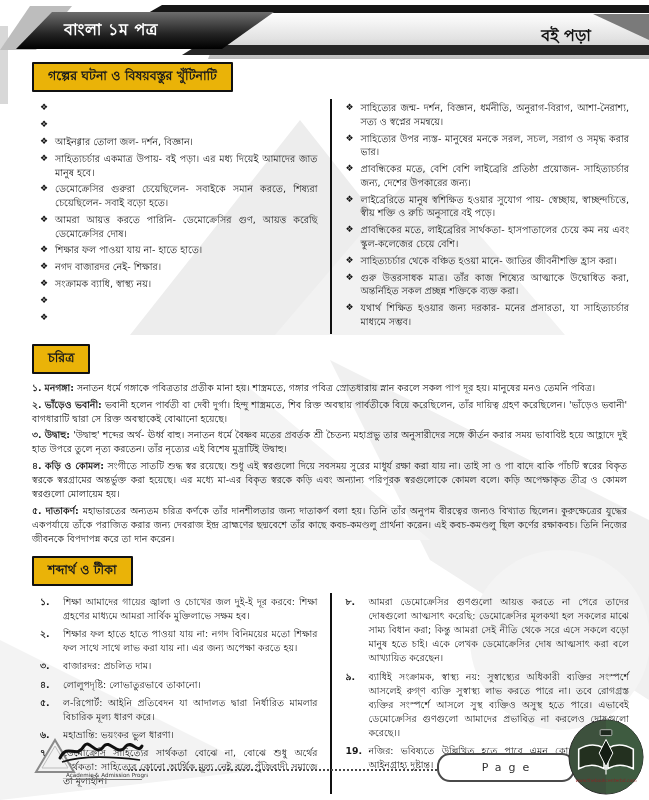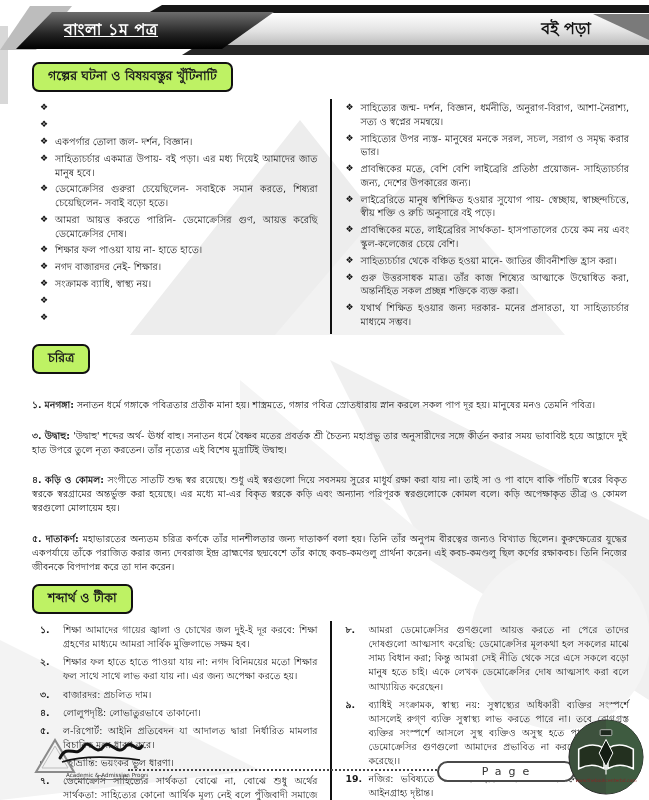--- a/index.html
+++ b/index.html
@@ -10,54 +10,54 @@
   }
   
   .watermark{position:absolute;inset:0;z-index:0;pointer-events:none;}
   
   .header{position:absolute;left:0;top:0;width:649px;height:60px;z-index:2;}
   .left-strip{position:absolute;left:0;top:26px;width:8px;height:78px;background:#d8d8d8;}
   .corner-gray{position:absolute;left:0;top:6px;width:92px;height:44px;background:#bdbdbd;
     clip-path:polygon(30px 0,72px 0,36px 100%,0 100%);}
   .top-black{position:absolute;left:148px;right:0;top:5px;height:8px;background:#161616;
     clip-path:polygon(14px 0,100% 0,100% 100%,0 100%);}
-  .silver{position:absolute;left:208px;right:0;top:14px;height:31px;
+  .silver{position:absolute;left:208px;right:0;top:14px;height:45px;
     background:linear-gradient(180deg,#fdfdfd,#e2e2e2 55%,#bdbdbd);
     clip-path:polygon(18px 0,100% 0,100% 100%,0 100%);
     display:flex;align-items:center;justify-content:flex-end;
     padding-right:58px;box-sizing:border-box;font-weight:bold;font-size:16px;color:#111;}
   .fold{position:absolute;right:0;top:0;width:56px;height:26px;background:#7a7a7a;
     clip-path:polygon(0 0,100% 0,100% 100%);}
   .bottom-black{position:absolute;left:182px;right:0;top:45px;height:10px;background:#262626;
     clip-path:polygon(16px 0,100% 0,100% 100%,0 100%);}
   .subject-ribbon{position:absolute;left:16px;top:12px;width:258px;height:37px;
     background:linear-gradient(180deg,#6d6d6d,#232323 60%,#000);
     clip-path:polygon(36px 0,100% 0,calc(100% - 52px) 100%,0 100%);
     color:#fff;font-size:16px;font-weight:bold;display:flex;align-items:center;
-    padding-left:48px;box-sizing:border-box;letter-spacing:.5px;text-decoration:underline;}
+    padding-left:48px;box-sizing:border-box;letter-spacing:.5px;}
   
   .content{position:absolute;left:28px;right:20px;top:58px;z-index:1;}
-  .sec-title{display:inline-block;border:2px solid #111;border-radius:7px;
-    padding:3px 14px;font-weight:bold;font-size:12.5px;background:#bef264;margin:4px 0 7px 4px;}
+  .sec-title{display:inline-block;border:2px solid #111;border-radius:1px;
+    padding:3px 14px;font-weight:bold;font-size:12.5px;background:#eab308;margin:4px 0 7px 4px;}
   .two-col{display:flex;align-items:stretch;}
   .col{box-sizing:border-box;}
   .col-l{width:50.5%;padding:2px 12px 2px 12px;border-right:2px solid #111;}
   .col-r{width:49.5%;padding:2px 0 2px 14px;}
   .bullet-item{display:flex;gap:7px;margin:0 0 3px 0;font-size:9.5px;line-height:1.45;text-align:justify;}
   .bullet{flex:0 0 auto;font-size:9px;line-height:1.55;color:#111;}
   .char-block{margin-top:6px;}
-  .char-p{margin:17px 2px 3px 4px;font-size:9.3px;line-height:1.5;text-align:justify;}
+  .char-p{margin:0 2px 3px 4px;font-size:9.3px;line-height:1.5;text-align:justify;}
   .char-p b{font-size:9.3px;}
   .wd-item{position:relative;padding-left:23px;margin:0 0 4px 0;font-size:9.4px;line-height:1.5;text-align:justify;}
   .wd-num{position:absolute;left:0;top:0;font-weight:bold;}
   .wd-term{font-weight:normal;}
   
   .footer{position:absolute;left:0;right:0;bottom:0;height:78px;z-index:3;}
   .dotted-line{position:absolute;left:128px;right:88px;bottom:29px;border-top:2px dotted #4a4a4a;}
-  .page-pill{position:absolute;right:74px;bottom:18px;width:138px;height:21px;background:#fff;
+  .page-pill{position:absolute;right:74px;bottom:18px;width:138px;height:29px;background:#fff;
     border:2px solid #4a4a4a;border-radius:13px;display:flex;align-items:center;justify-content:center;
     font-size:11px;letter-spacing:7px;color:#333;padding-left:6px;box-sizing:border-box;}
   .brand-logo{position:absolute;left:30px;bottom:14px;}
   .publisher-logo{position:absolute;right:4px;bottom:0px;}
 </style>
 </head>
 <body>
 
 <svg class="watermark" width="649" height="800" viewBox="0 0 649 800">
   <polygon points="300,120 470,335 130,335" fill="#ededed"></polygon>
@@ -92,21 +92,21 @@
           <div class="bullet-item">
             <span class="bullet">❖</span>
           </div>
 
           <div class="bullet-item">
             <span class="bullet">❖</span>
           </div>
 
           <div class="bullet-item">
             <span class="bullet">❖</span>
-            <span>একপর্গার তোলা জল- দর্শন, বিজ্ঞান।</span>
+            <span>আইনগ্গার তোলা জল- দর্শন, বিজ্ঞান।</span>
           </div>
 
           <div class="bullet-item">
             <span class="bullet">❖</span>
             <span>সাহিত্যচর্চার একমাত্র উপায়- বই পড়া। এর মধ্য দিয়েই আমাদের জাত মানুষ হবে।</span>
           </div>
 
           <div class="bullet-item">
             <span class="bullet">❖</span>
             <span>ডেমোক্রেসির গুরুরা চেয়েছিলেন- সবাইকে সমান করতে, শিষ্যরা চেয়েছিলেন- সবাই বড়ো হতে।</span>
@@ -184,20 +184,21 @@
         </div>
     </div>
   </div>
 
   <div class="char-block">
     <div class="sec-title">চরিত্র</div>
     <div>
 
         <p class="char-p"><b>১.</b> <b>মনগঙ্গা:</b> <span>সনাতন ধর্মে গঙ্গাকে পবিত্রতার প্রতীক মানা হয়। শাস্ত্রমতে, গঙ্গার পবিত্র স্রোতধারায় স্নান করলে সকল পাপ দূর হয়। মানুষের মনও তেমনি পবিত্র।</span></p>
 
+        <p class="char-p"><b>২.</b> <b>ভাঁড়েও ভবানী:</b> <span>ভবানী হলেন পার্বতী বা দেবী দুর্গা। হিন্দু শাস্ত্রমতে, শিব রিক্ত অবস্থায় পার্বতীকে বিয়ে করেছিলেন, তাঁর দায়িত্ব গ্রহণ করেছিলেন। 'ভাঁড়েও ভবানী' বাগধারাটি দ্বারা সে রিক্ত অবস্থাকেই বোঝানো হয়েছে।</span></p>
 
         <p class="char-p"><b>৩.</b> <b>উদ্বাহু:</b> <span>'উদ্বাহু' শব্দের অর্থ- ঊর্ধ্ব বাহু। সনাতন ধর্মে বৈষ্ণব মতের প্রবর্তক শ্রী চৈতন্য মহাপ্রভু তার অনুসারীদের সঙ্গে কীর্তন করার সময় ভাবাবিষ্ট হয়ে আহ্লাদে দুই হাত উপরে তুলে নৃত্য করতেন। তাঁর নৃত্যের এই বিশেষ মুদ্রাটিই উদ্বাহু।</span></p>
 
         <p class="char-p"><b>৪.</b> <b>কড়ি ও কোমল:</b> <span>সংগীতে সাতটি শুদ্ধ স্বর রয়েছে। শুধু এই স্বরগুলো দিয়ে সবসময় সুরের মাধুর্য রক্ষা করা যায় না। তাই সা ও পা বাদে বাকি পাঁচটি স্বরের বিকৃত স্বরকে স্বরগ্রামের অন্তর্ভুক্ত করা হয়েছে। এর মধ্যে মা-এর বিকৃত স্বরকে কড়ি এবং অন্যান্য পরিপূরক স্বরগুলোকে কোমল বলে। কড়ি অপেক্ষাকৃত তীব্র ও কোমল স্বরগুলো মোলায়েম হয়।</span></p>
 
         <p class="char-p"><b>৫.</b> <b>দাতাকর্ণ:</b> <span>মহাভারতের অন্যতম চরিত্র কর্ণকে তাঁর দানশীলতার জন্য দাতাকর্ণ বলা হয়। তিনি তাঁর অনুপম বীরত্বের জন্যও বিখ্যাত ছিলেন। কুরুক্ষেত্রের যুদ্ধের একপর্যায়ে তাঁকে পরাজিত করার জন্য দেবরাজ ইন্দ্র ব্রাহ্মণের ছদ্মবেশে তাঁর কাছে কবচ-কমণ্ডলু প্রার্থনা করেন। এই কবচ-কমণ্ডলু ছিল কর্ণের রক্ষাকবচ। তিনি নিজের জীবনকে বিপদাপন্ন করে তা দান করেন।</span></p>
       </div>
   </div>
 
   <div class="char-block">

